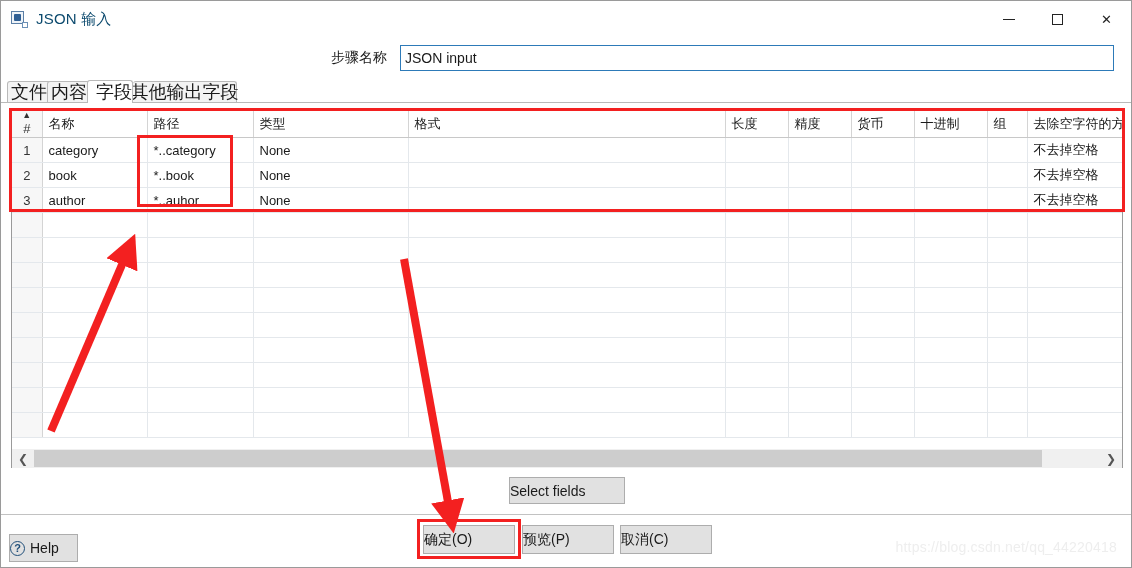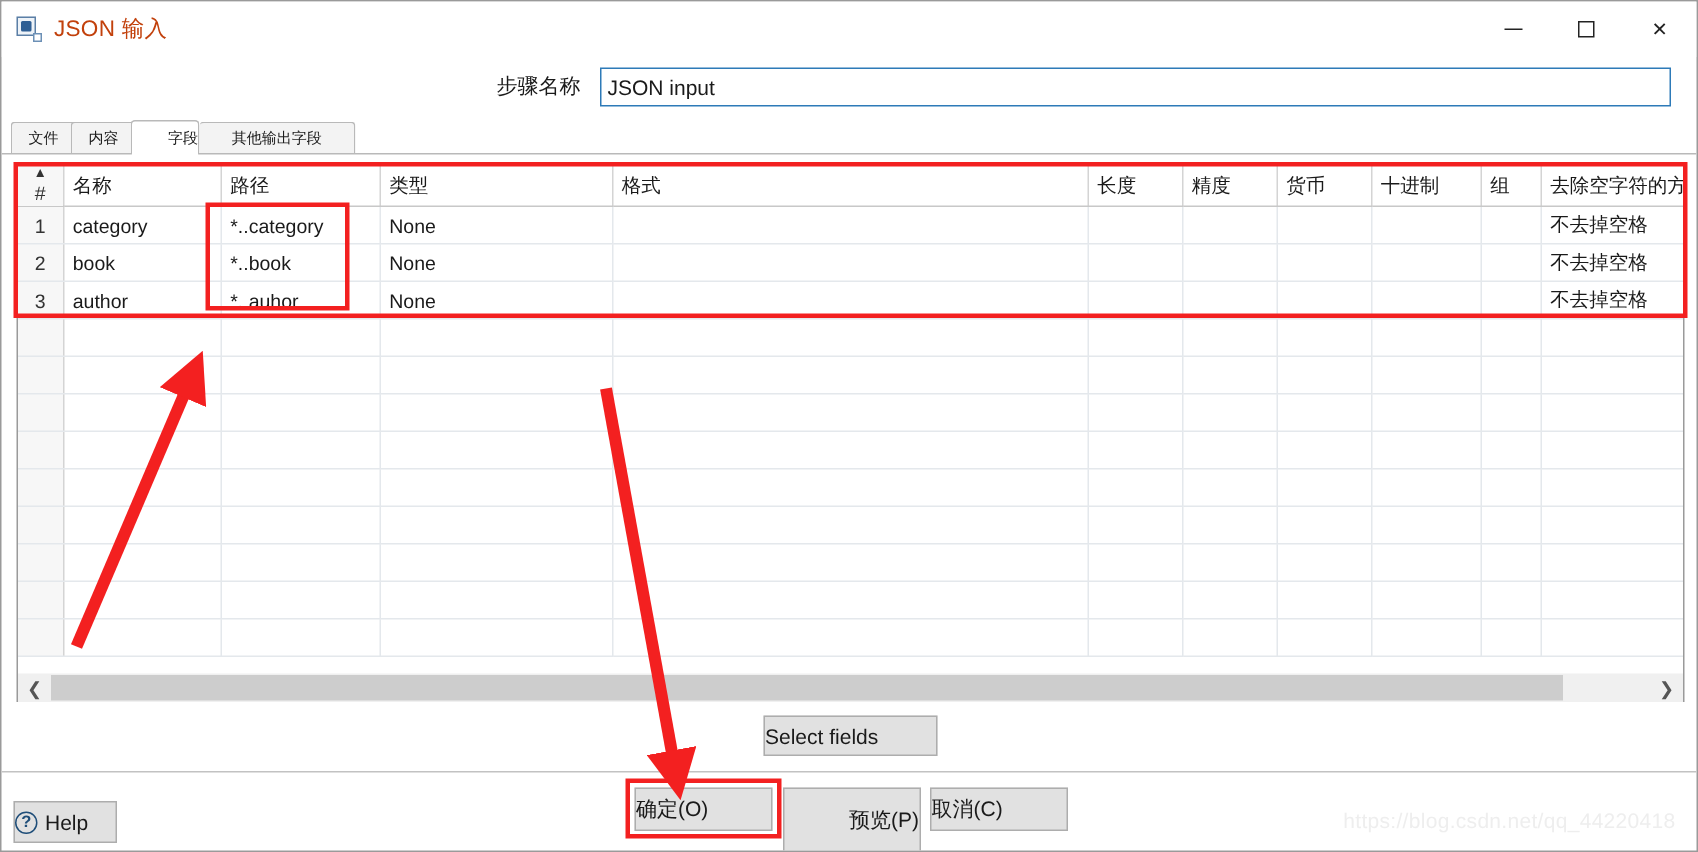--- a/index.html
+++ b/index.html
@@ -61,21 +61,21 @@
   .app-icon .sq-corner {
     position: absolute;
     right: 0; bottom: 0;
     width: 6px; height: 6px;
     border: 1px solid #6c90b6;
     background: #ffffff;
     box-sizing: border-box;
   }
   .title-text {
     font-size: 15px;
-    color: #c2410c;
+    color: #0c4a6e;
     letter-spacing: .2px;
   }
   .win-controls {
     position: absolute;
     right: 0; top: 0;
     height: 37px;
     display: flex;
   }
   .win-btn {
     width: 49px; height: 37px;
@@ -137,21 +137,21 @@
     left: 0; top: 80px;
     width: 1130px;
     height: 21px;
     border-bottom: 1px solid #b9b9b9;
   }
   .tab {
     position: absolute;
     top: 0;
     height: 21px;
     box-sizing: border-box;
-    font-size: 10px;
+    font-size: 18px;
     color: #1a1a1a;
     display: flex;
     align-items: center;
     justify-content: center;
     background: #f3f3f3;
     border: 1px solid #b9b9b9;
     border-bottom: none;
     border-top-left-radius: 3px;
     border-top-right-radius: 3px;
     cursor: default;
@@ -289,21 +289,21 @@
   .hrule {
     position: absolute;
     left: 0; top: 513px;
     width: 1130px;
     height: 1px;
     background: #c2c2c2;
   }
 
   
   .ok-btn   { position: absolute; left: 422px; top: 524px; width: 92px; height: 29px; }
-  .prev-btn { position: absolute; left: 521px; top: 524px; width: 92px; height: 43px; padding-left: 43px; }
+  .prev-btn { position: absolute; left: 521px; top: 524px; width: 92px; height: 29px; }
   .cancel-btn { position: absolute; left: 619px; top: 524px; width: 92px; height: 29px; }
 
   .help-btn {
     position: absolute;
     left: 8px; top: 533px;
     width: 69px; height: 28px;
     gap: 5px;
   }
   .help-icon {
     width: 15px; height: 15px;

